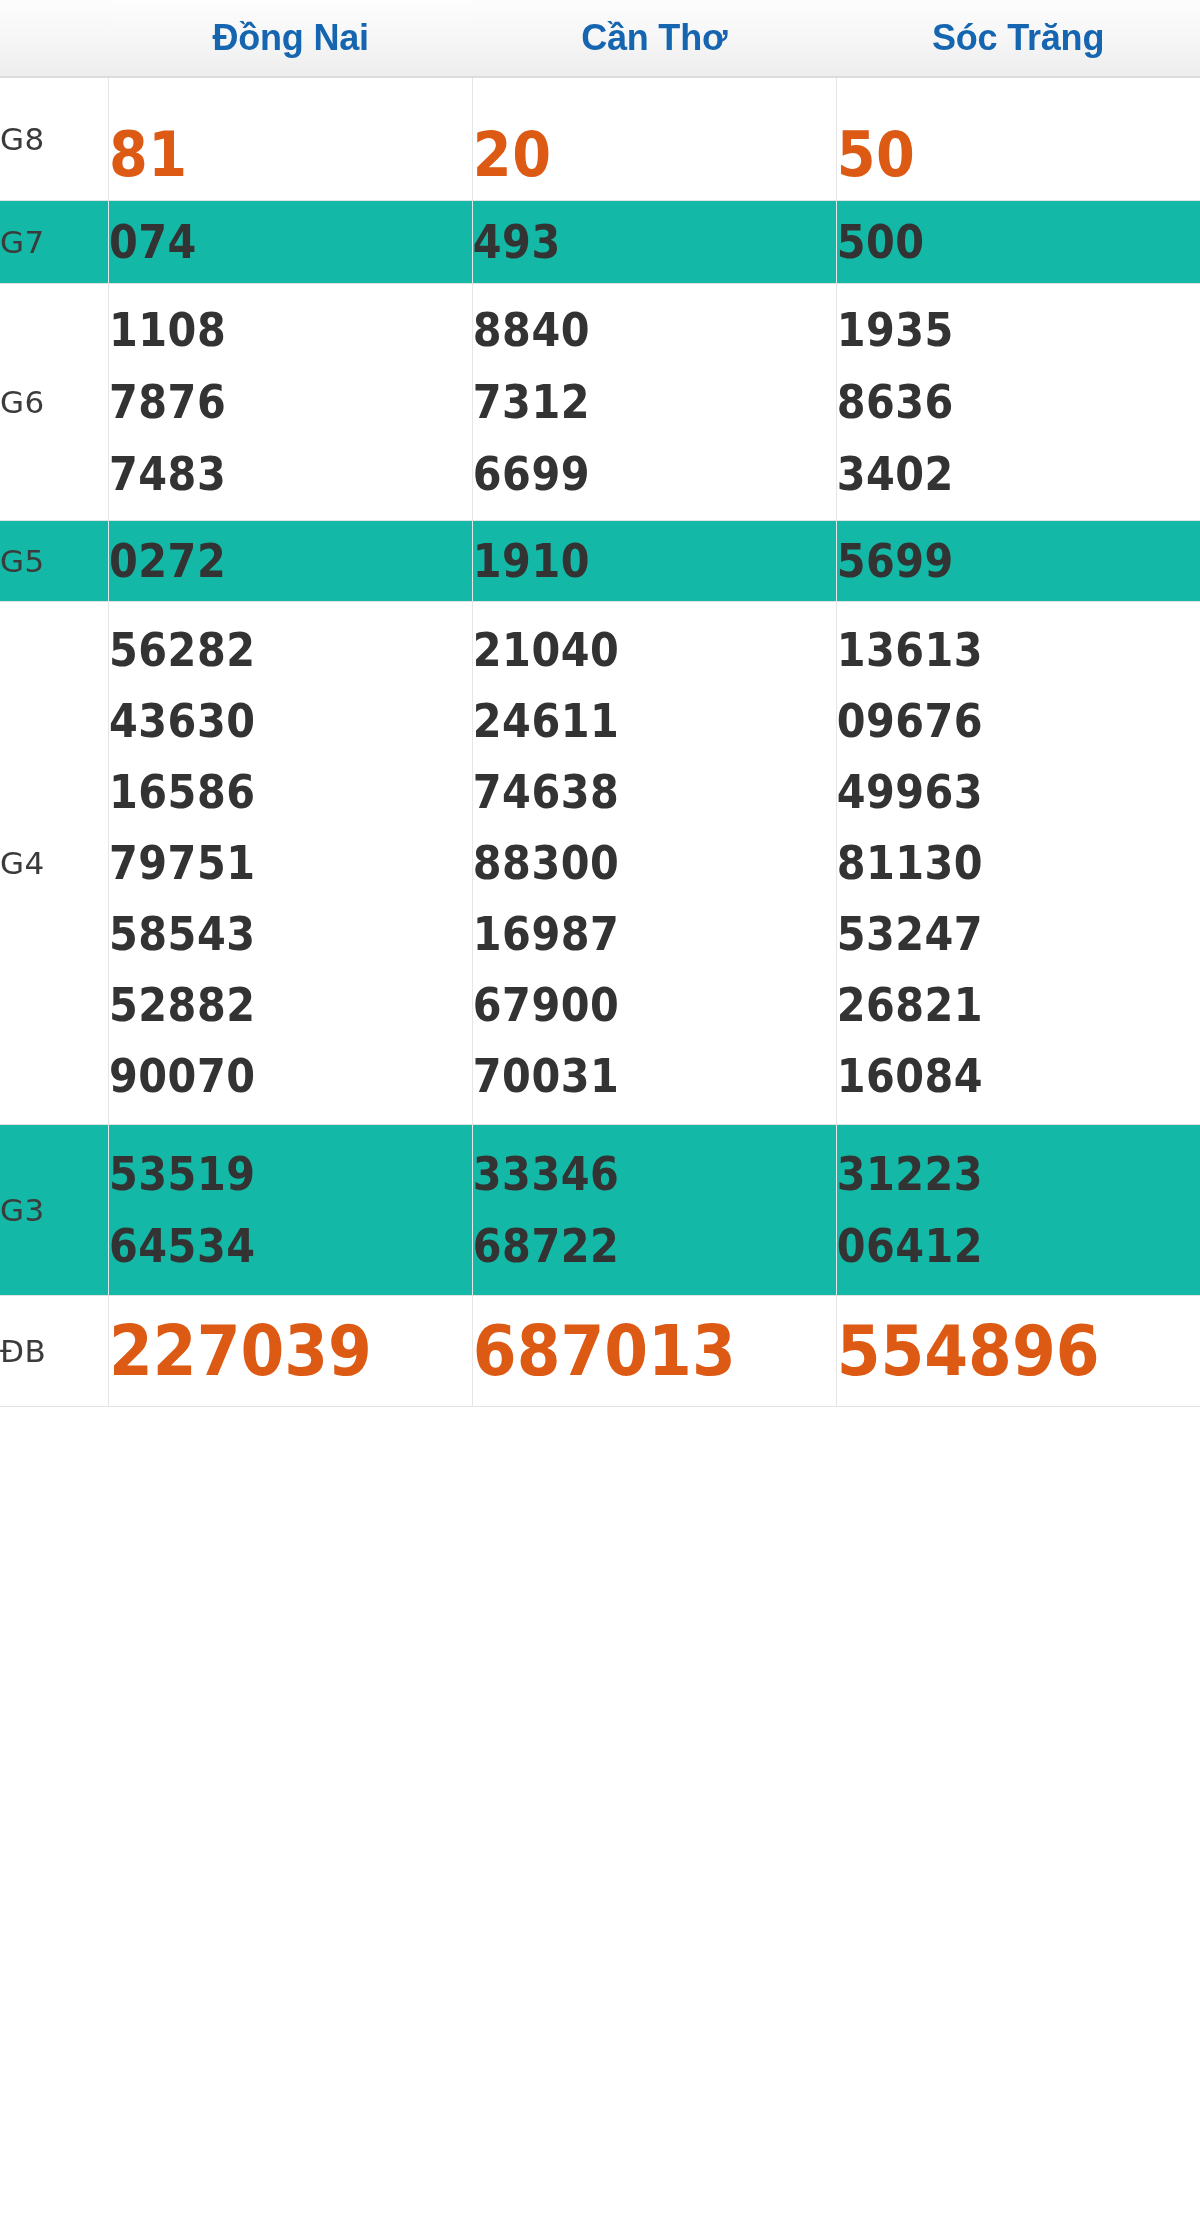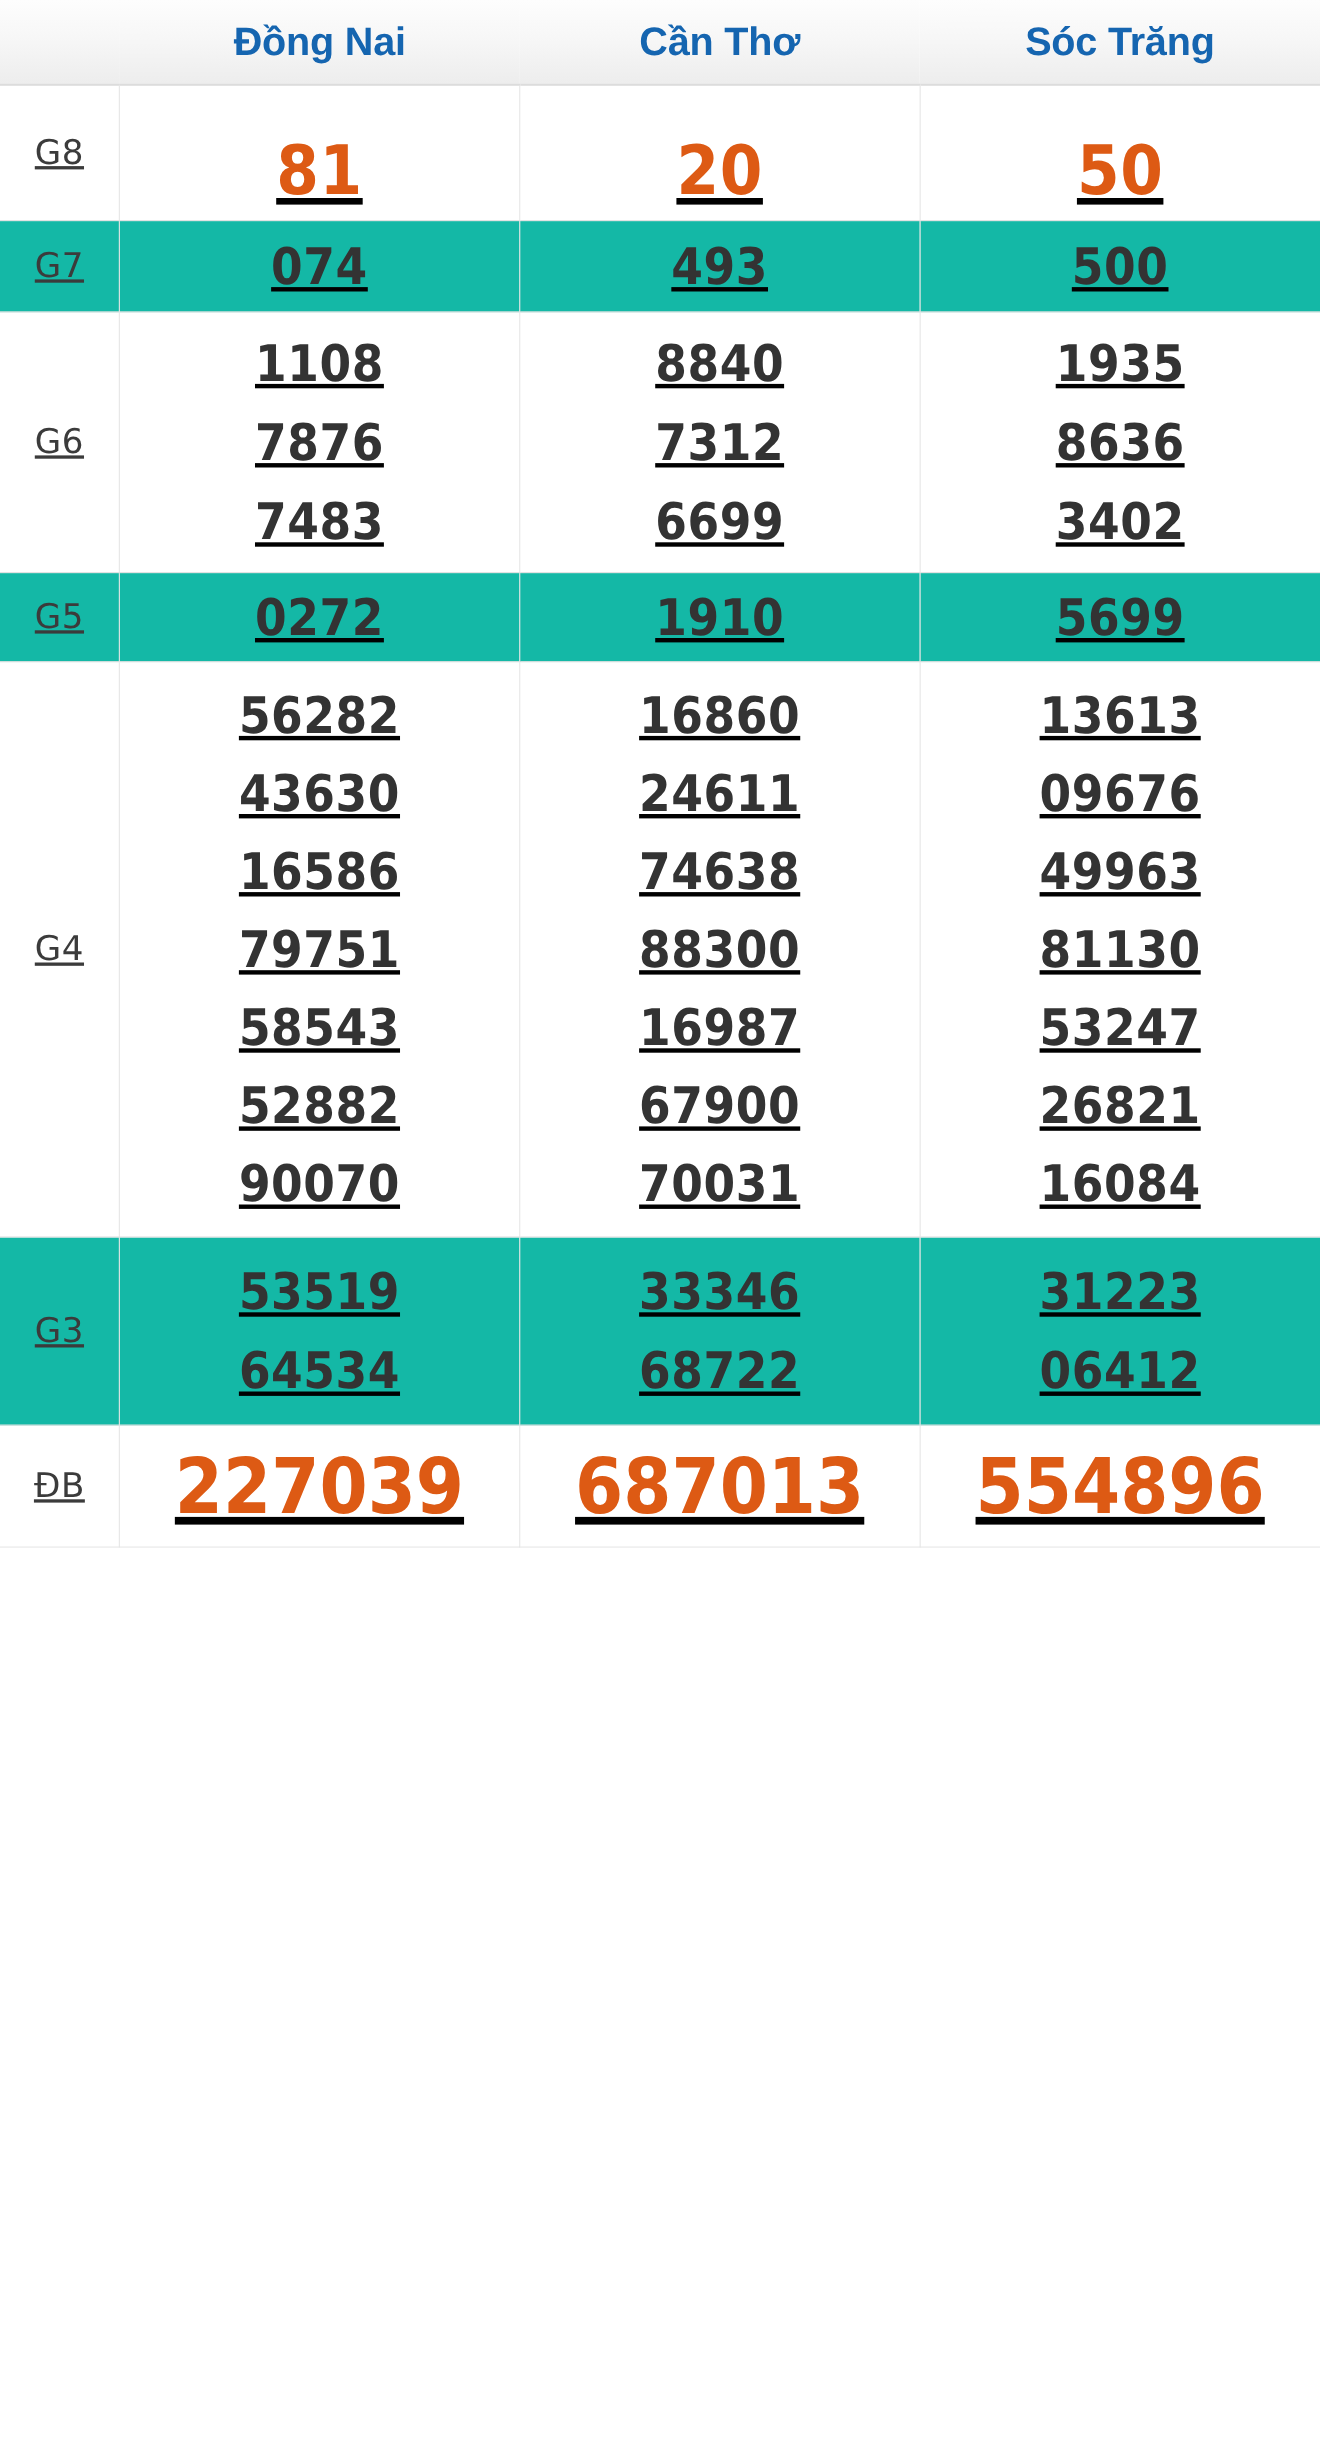--- a/index.html
+++ b/index.html
@@ -40,22 +40,20 @@
     width: 108px;
     border-right: 1px solid transparent;
   }
 
   
   .lottery-table td {
     border-bottom: 1px solid #e2e2e2;
     border-right: 1px solid #e6e6e6;
     padding: 0;
     vertical-align: middle;
-    text-align: center;
-    text-decoration: underline;
   }
   .lottery-table td.row-label {
     width: 108px;
     border-right: 1px solid #e6e6e6;
     color: #3b3b3b;
     font-size: 31px;
     font-weight: normal;
     font-family: "DejaVu Sans", sans-serif;
     letter-spacing: 0.5px;
   }
@@ -189,21 +187,21 @@
         <td class="prize-cell">
           <span class="num stack">56282</span>
           <span class="num stack">43630</span>
           <span class="num stack">16586</span>
           <span class="num stack">79751</span>
           <span class="num stack">58543</span>
           <span class="num stack">52882</span>
           <span class="num stack">90070</span>
         </td>
         <td class="prize-cell">
-          <span class="num stack">16860</span>
+          <span class="num stack">21040</span>
           <span class="num stack">24611</span>
           <span class="num stack">74638</span>
           <span class="num stack">88300</span>
           <span class="num stack">16987</span>
           <span class="num stack">67900</span>
           <span class="num stack">70031</span>
         </td>
         <td class="prize-cell">
           <span class="num stack">13613</span>
           <span class="num stack">09676</span>

